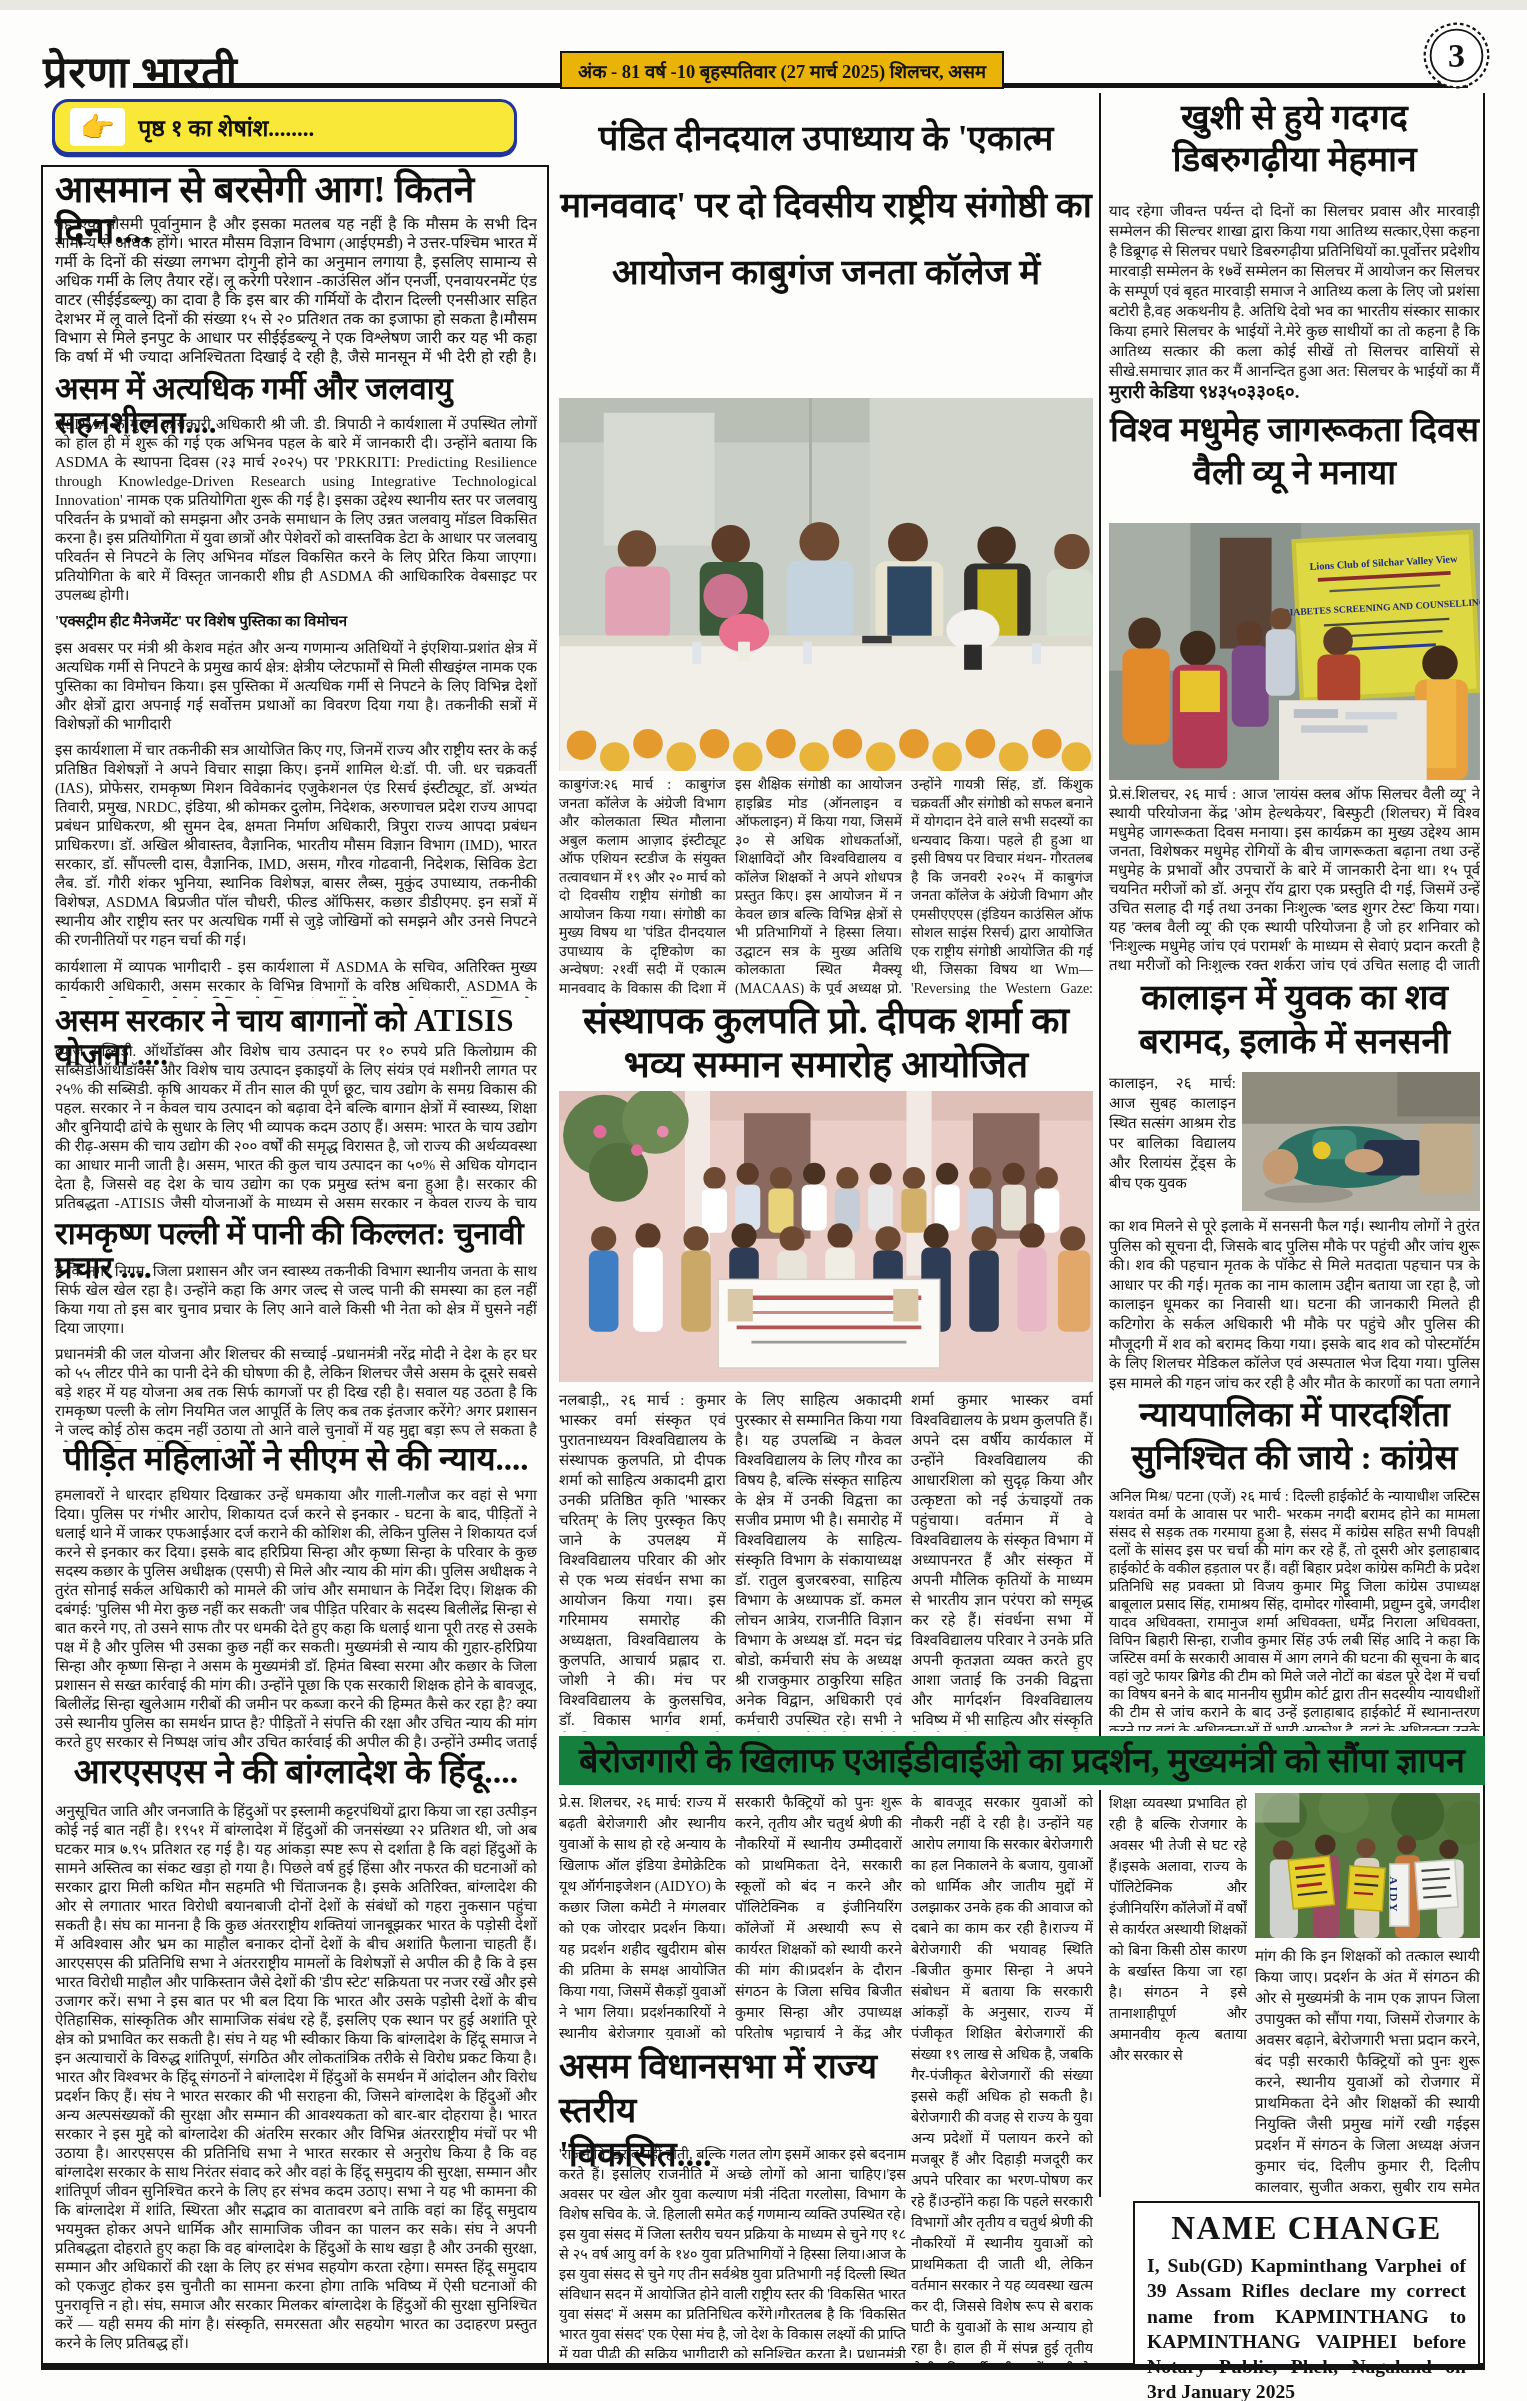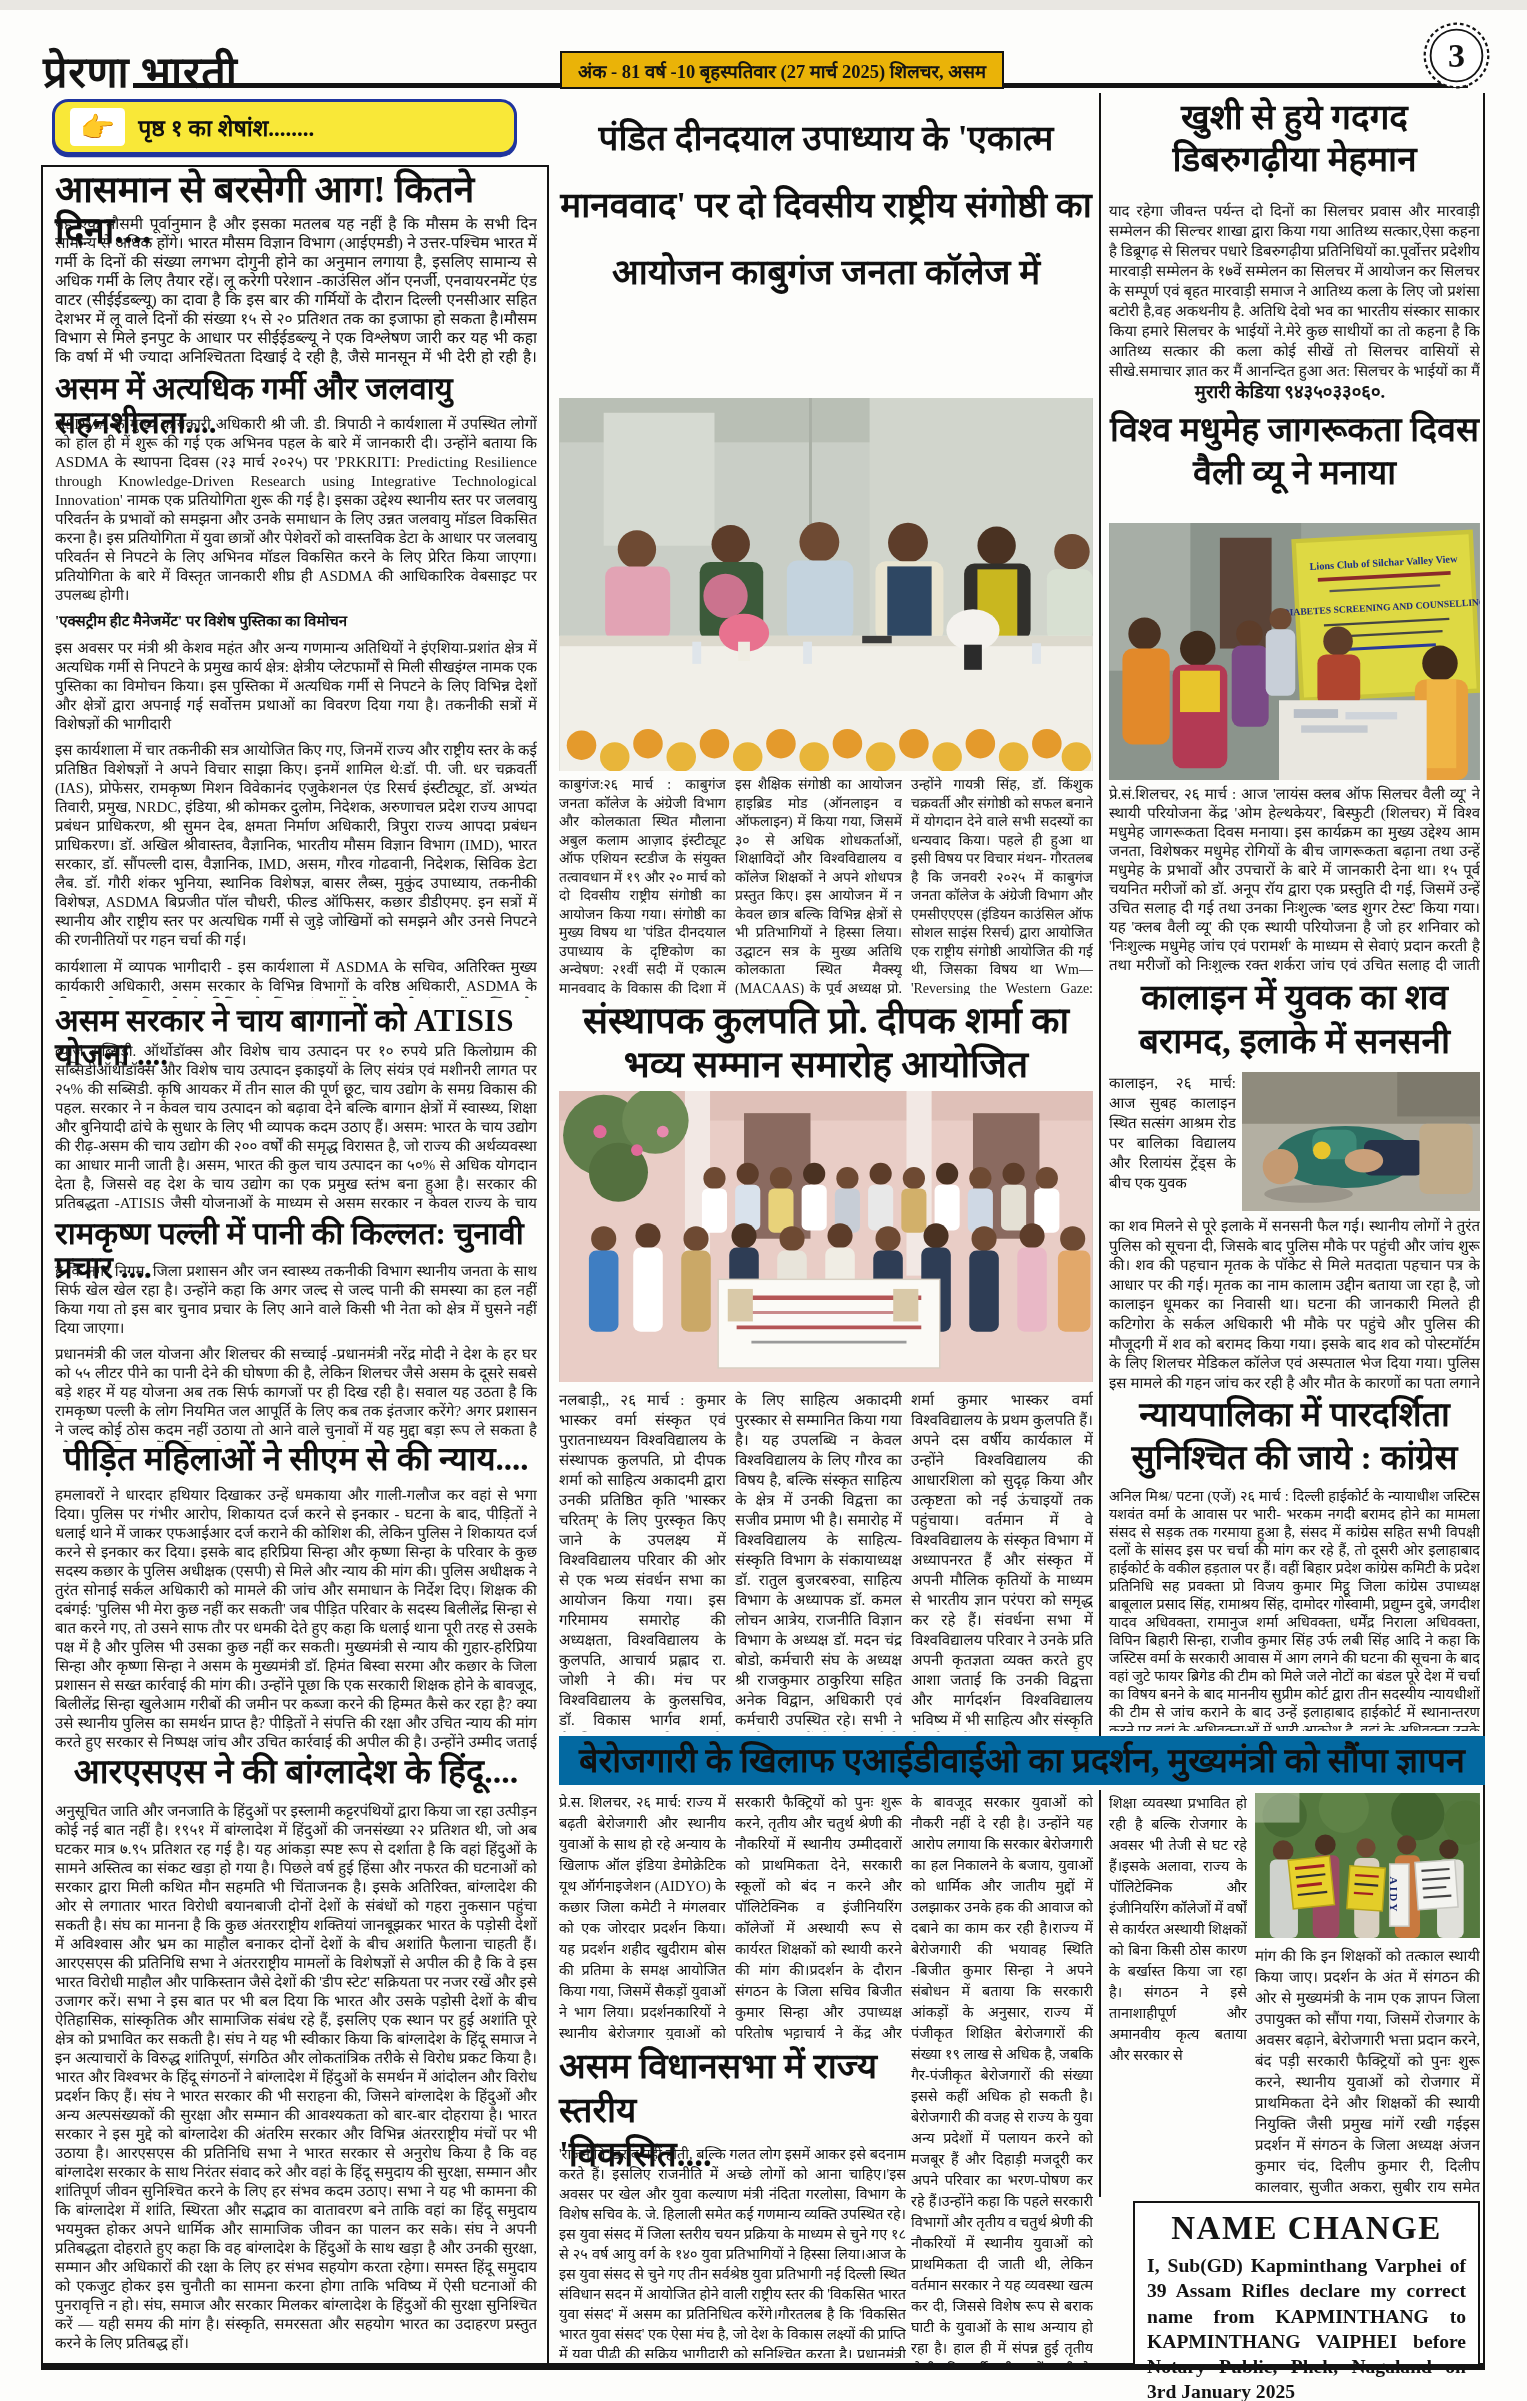--- a/index.html
+++ b/index.html
@@ -15,21 +15,21 @@
              font-size:18.5px;font-weight:700;background:#eab308;}
   .cont-box{background:#f9e838;border:3.7px solid #20359e;border-radius:16.3px;display:flex;
             align-items:center;gap:13.3px;padding:0 15px;box-shadow:0 2.2px 0 #20359e;}
   .cont-finger{width:55px;height:38px;background:#fff;border-radius:4.4px;display:flex;
                align-items:center;justify-content:center;font-size:28px;}
   .cont-label{font-size:23px;font-weight:700;color:#101010;}
   .photo{overflow:hidden;background:#b9beb6;}
   .nc-box{border:2.2px solid #141414;background:#fff;padding:7.4px 12px;}
   .nc-title{font-size:33px;font-weight:700;text-align:center;letter-spacing:1.5px;}
   .nc-body{font-size:19.6px;line-height:1.28;text-align:justify;font-weight:600;margin-top:6px;}
-  .sig{font-weight:700;text-align:center;font-family:Liberation Serif, serif;}
+  .sig{font-weight:700;text-align:left;font-family:Liberation Serif, serif;}
   p{margin:0 0 7.4px 0;}
   .subhead{font-weight:700;}
   .lead-bold{font-weight:400;}
 </style>
 </head>
 <body>
 
 <div class="page">
 
   <div class="abs masthead-title" style="left:43px;top:31px;width:237px;">प्रेरणा भारती</div>
@@ -220,21 +220,21 @@
       <line x1="260" y1="340" x2="470" y2="340" stroke="#9a9a9a" stroke-width="4"></line>
       <rect x="228" y="268" width="34" height="44" fill="#d9c9a8"></rect>
         <rect x="452" y="268" width="34" height="44" fill="#d9c9a8"></rect>
     </svg>
   </div>
 
   <div class="abs body-txt" style="left:559px;top:1380px;width:167px;height:342px;font-size:15px;line-height:20px;">नलबाड़ी,, २६ मार्च : कुमार भास्कर वर्मा संस्कृत एवं पुरातनाध्ययन विश्वविद्यालय के संस्थापक कुलपति, प्रो दीपक शर्मा को साहित्य अकादमी द्वारा उनकी प्रतिष्ठित कृति 'भास्कर चरितम्' के लिए पुरस्कृत किए जाने के उपलक्ष्य में विश्वविद्यालय परिवार की ओर से एक भव्य संवर्धन सभा का आयोजन किया गया। इस गरिमामय समारोह की अध्यक्षता, विश्वविद्यालय के कुलपति, आचार्य प्रह्लाद रा. जोशी ने की। मंच पर विश्वविद्यालय के कुलसचिव, डॉ. विकास भार्गव शर्मा, शैक्षणिक कुलसचिव प्रो. ज्योतिराज पाठक एवं परीक्षा नियंत्रक डॉ. रणजीत कुमार तिवारी उपस्थित रहे। वक्ताओं ने अपने सम्मान वाचन में उल्लेख किया कि प्रो. दीपक शर्मा को पहली बार अनुवाद ग्रंथ के लिए और दूसरी बार उनकी मौलिक रचना 'भास्कर चरितम्'</div>
   <div class="abs body-txt" style="left:735px;top:1380px;width:167px;height:342px;font-size:15px;line-height:20px;">के लिए साहित्य अकादमी पुरस्कार से सम्मानित किया गया है। यह उपलब्धि न केवल विश्वविद्यालय के लिए गौरव का विषय है, बल्कि संस्कृत साहित्य के क्षेत्र में उनकी विद्वत्ता का सजीव प्रमाण भी है। समारोह में विश्वविद्यालय के साहित्य-संस्कृति विभाग के संकायाध्यक्ष डॉ. रातुल बुजरबरुवा, साहित्य विभाग के अध्यापक डॉ. कमल लोचन आत्रेय, राजनीति विज्ञान विभाग के अध्यक्ष डॉ. मदन चंद्र बोडो, कर्मचारी संघ के अध्यक्ष श्री राजकुमार ठाकुरिया सहित अनेक विद्वान, अधिकारी एवं कर्मचारी उपस्थित रहे। सभी ने अपने वक्तव्यों में प्रो. शर्मा के नेतृत्व में विश्वविद्यालय की अभूतपूर्व प्रगति की सराहना की और उनकी सृजनशीलता को विश्वविद्यालय की अमूल्य धरोहर बताया। गौरतलब है कि प्रो. दीपक</div>
   <div class="abs body-txt" style="left:911px;top:1380px;width:182px;height:342px;font-size:15px;line-height:20px;">शर्मा कुमार भास्कर वर्मा विश्वविद्यालय के प्रथम कुलपति हैं। अपने दस वर्षीय कार्यकाल में उन्होंने विश्वविद्यालय की आधारशिला को सुदृढ़ किया और उत्कृष्टता को नई ऊंचाइयों तक पहुंचाया। वर्तमान में वे विश्वविद्यालय के संस्कृत विभाग में अध्यापनरत हैं और संस्कृत में अपनी मौलिक कृतियों के माध्यम से भारतीय ज्ञान परंपरा को समृद्ध कर रहे हैं। संवर्धना सभा में विश्वविद्यालय परिवार ने उनके प्रति अपनी कृतज्ञता व्यक्त करते हुए आशा जताई कि उनकी विद्वत्ता और मार्गदर्शन विश्वविद्यालय भविष्य में भी साहित्य और संस्कृति के क्षेत्र में नए आयाम स्थापित करेगा। समारोह का समापन प्रो. शर्मा के प्रति सम्मान और उनके उज्ज्वल भविष्य की मंगलकामना के साथ हुआ।</div>
 
-  <div class="abs hl center-txt" style="left:559px;top:1726px;width:926px;height:49px;font-size:34px;line-height:49px;white-space:nowrap;overflow:hidden;background:#0369a1;">बेरोजगारी के खिलाफ एआईडीवाईओ का प्रदर्शन, मुख्यमंत्री को सौंपा ज्ञापन</div>
+  <div class="abs hl center-txt" style="left:559px;top:1726px;width:926px;height:49px;font-size:34px;line-height:49px;white-space:nowrap;overflow:hidden;background:#15803d;">बेरोजगारी के खिलाफ एआईडीवाईओ का प्रदर्शन, मुख्यमंत्री को सौंपा ज्ञापन</div>
 
   <div class="abs body-txt" style="left:559px;top:1782px;width:167px;height:248px;font-size:14.4px;line-height:21px;">प्रे.स. शिलचर, २६ मार्च: राज्य में बढ़ती बेरोजगारी और स्थानीय युवाओं के साथ हो रहे अन्याय के खिलाफ ऑल इंडिया डेमोक्रेटिक यूथ ऑर्गनाइजेशन (AIDYO) के कछार जिला कमेटी ने मंगलवार को एक जोरदार प्रदर्शन किया। यह प्रदर्शन शहीद खुदीराम बोस की प्रतिमा के समक्ष आयोजित किया गया, जिसमें सैकड़ों युवाओं ने भाग लिया। प्रदर्शनकारियों ने स्थानीय बेरोजगार युवाओं को रोजगार में प्राथमिकता देने, बेरोजगारी भत्ता प्रदान करने, बंद पड़ी</div>
   <div class="abs body-txt" style="left:735px;top:1782px;width:167px;height:248px;font-size:14.4px;line-height:21px;">सरकारी फैक्ट्रियों को पुनः शुरू करने, तृतीय और चतुर्थ श्रेणी की नौकरियों में स्थानीय उम्मीदवारों को प्राथमिकता देने, सरकारी स्कूलों को बंद न करने और पॉलिटेक्निक व इंजीनियरिंग कॉलेजों में अस्थायी रूप से कार्यरत शिक्षकों को स्थायी करने की मांग की।प्रदर्शन के दौरान संगठन के जिला सचिव बिजीत कुमार सिन्हा और उपाध्यक्ष परितोष भट्टाचार्य ने केंद्र और राज्य सरकार पर रोजगार नीति को लेकर गंभीर आरोप लगाए। उन्होंने कहा कि विभिन्न विभागों में लाखों पद रिक्त होने</div>
   <div class="abs body-txt" style="left:911px;top:1782px;width:182px;height:571px;font-size:14.4px;line-height:21px;">के बावजूद सरकार युवाओं को नौकरी नहीं दे रही है। उन्होंने यह आरोप लगाया कि सरकार बेरोजगारी का हल निकालने के बजाय, युवाओं को धार्मिक और जातीय मुद्दों में उलझाकर उनके हक की आवाज को दबाने का काम कर रही है।राज्य में बेरोजगारी की भयावह स्थिति -बिजीत कुमार सिन्हा ने अपने संबोधन में बताया कि सरकारी आंकड़ों के अनुसार, राज्य में पंजीकृत शिक्षित बेरोजगारों की संख्या १९ लाख से अधिक है, जबकि गैर-पंजीकृत बेरोजगारों की संख्या इससे कहीं अधिक हो सकती है। बेरोजगारी की वजह से राज्य के युवा अन्य प्रदेशों में पलायन करने को मजबूर हैं और दिहाड़ी मजदूरी कर अपने परिवार का भरण-पोषण कर रहे हैं।उन्होंने कहा कि पहले सरकारी विभागों और तृतीय व चतुर्थ श्रेणी की नौकरियों में स्थानीय युवाओं को प्राथमिकता दी जाती थी, लेकिन वर्तमान सरकार ने यह व्यवस्था खत्म कर दी, जिससे विशेष रूप से बराक घाटी के युवाओं के साथ अन्याय हो रहा है। हाल ही में संपन्न हुई तृतीय श्रेणी की भर्ती परीक्षा में घाटी के बहुत ही कम उम्मीदवारों को सफलता मिली, जिससे स्थानीय युवाओं में गहरा असंतोष व्याप्त है। सरकारी संस्थानों अ</div>
 
   <div class="abs hl" style="left:559px;top:2035px;width:347px;font-size:35px;line-height:1.25;">
     <div>असम विधानसभा में राज्य स्तरीय</div>
     <div>'विकसित....</div>
   </div>
   <div class="abs body-txt" style="left:559px;top:2134px;width:347px;height:214px;font-size:14.4px;line-height:20px;">'राजनीति खराब नहीं होती, बल्कि गलत लोग इसमें आकर इसे बदनाम करते हैं। इसलिए राजनीति में अच्छे लोगों को आना चाहिए।'इस अवसर पर खेल और युवा कल्याण मंत्री नंदिता गरलोसा, विभाग के विशेष सचिव के. जे. हिलाली समेत कई गणमान्य व्यक्ति उपस्थित रहे। इस युवा संसद में जिला स्तरीय चयन प्रक्रिया के माध्यम से चुने गए १८ से २५ वर्ष आयु वर्ग के १४० युवा प्रतिभागियों ने हिस्सा लिया।आज के इस युवा संसद से चुने गए तीन सर्वश्रेष्ठ युवा प्रतिभागी नई दिल्ली स्थित संविधान सदन में आयोजित होने वाली राष्ट्रीय स्तर की 'विकसित भारत युवा संसद' में असम का प्रतिनिधित्व करेंगे।गौरतलब है कि 'विकसित भारत युवा संसद' एक ऐसा मंच है, जो देश के विकास लक्ष्यों की प्राप्ति में युवा पीढ़ी की सक्रिय भागीदारी को सुनिश्चित करता है। प्रधानमंत्री नरेंद्र मोदी की दूरदृष्टि और प्रेरणा से आयोजित इस कार्यक्रम का उद्देश्य युवाओं में नेतृत्व क्षमता, नागरिक सक्रियता और नीतिगत निर्णय लेने की योग्यता को बढ़ावा देना है।</div>

